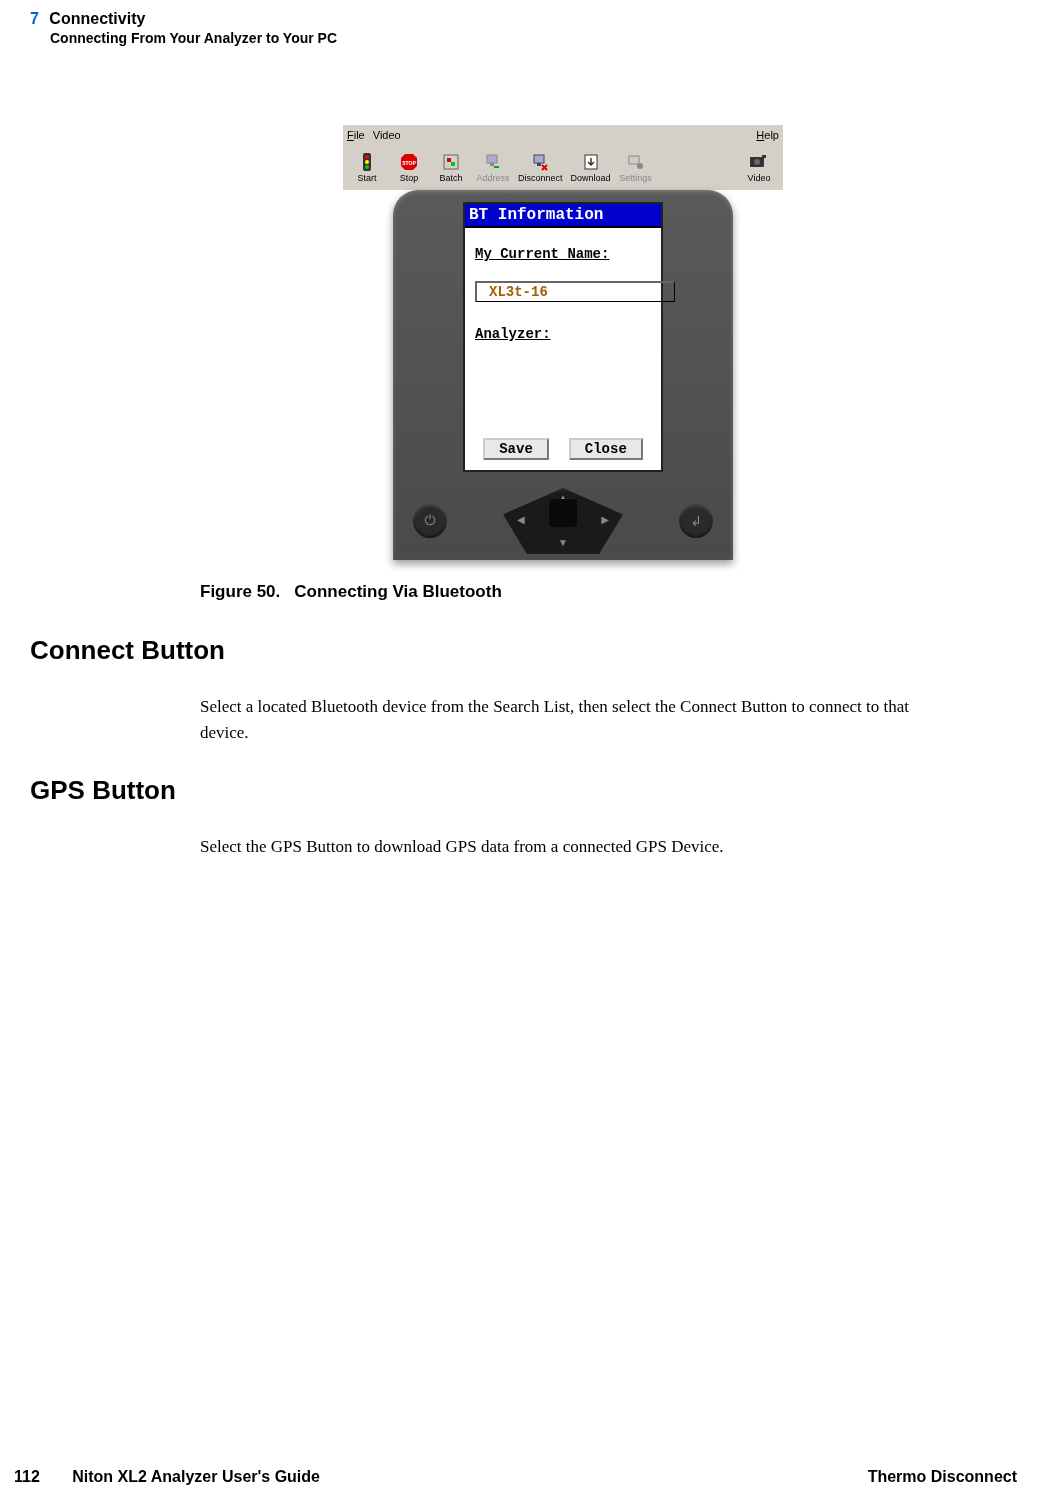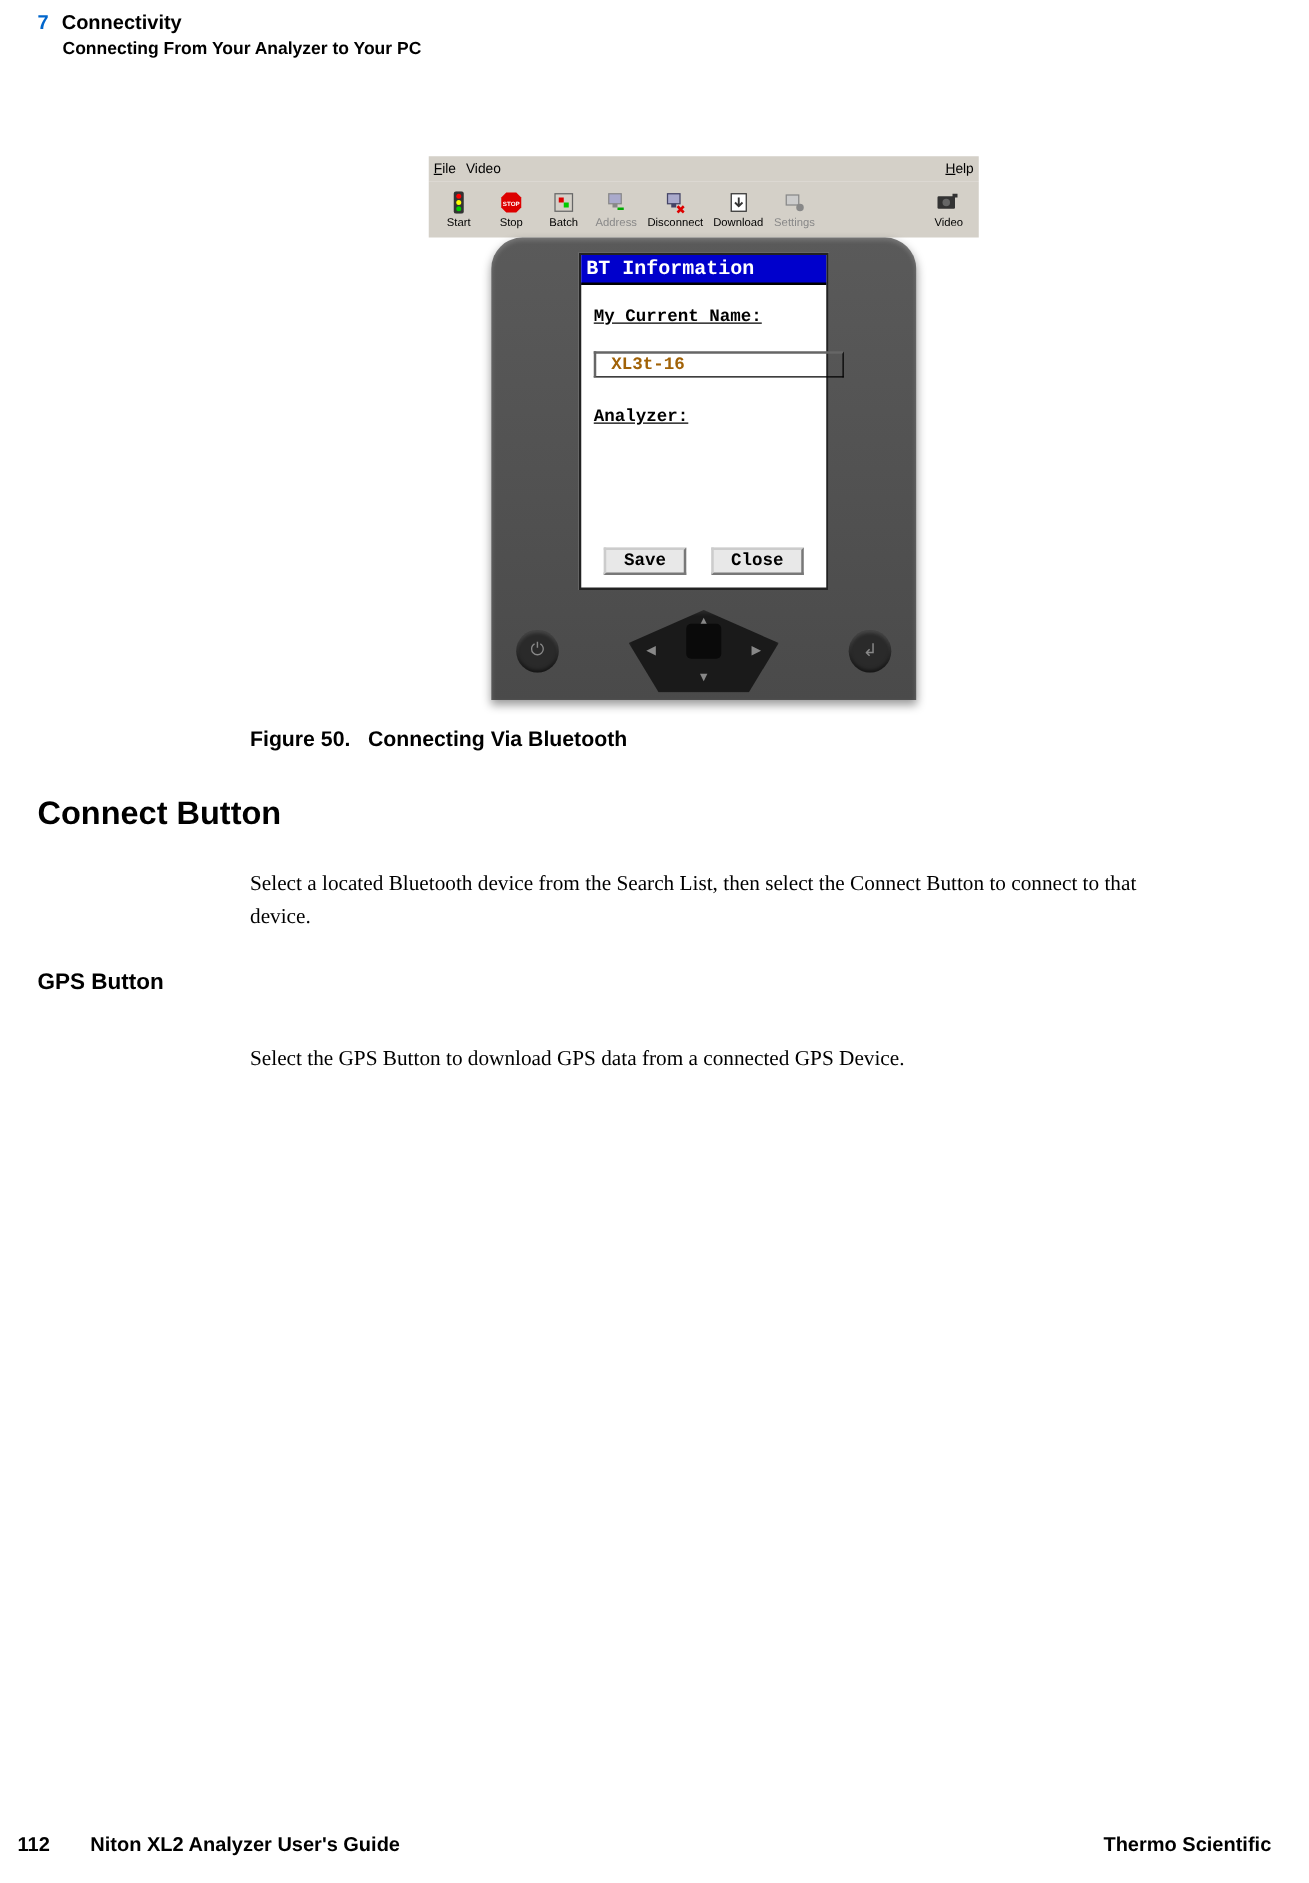--- a/index.html
+++ b/index.html
@@ -196,21 +196,21 @@
       right: 120px;
       font-size: 17px;
       line-height: 1.5;
     }
     .h-gps {
       position: absolute;
       top: 775px;
       left: 30px;
       font-family: 'Arial Narrow', Arial, sans-serif;
       font-weight: bold;
-      font-size: 18px;
+      font-size: 26px;
     }
     .p-gps {
       position: absolute;
       top: 834px;
       left: 200px;
       right: 120px;
       font-size: 17px;
       line-height: 1.5;
     }
     
@@ -364,14 +364,14 @@
 <p class="p-connect">Select a located Bluetooth device from the Search List, then select the Connect Button to connect to that device.</p>
 
 <h2 class="h-gps">GPS Button</h2>
 <p class="p-gps">Select the GPS Button to download GPS data from a connected GPS Device.</p>
 
 <div class="footer">
   <div class="left">
     <span class="pg">112</span>
     <span>Niton XL2 Analyzer User's Guide</span>
   </div>
-  <div>Thermo Scientific</div>
+  <div>Thermo Disconnect</div>
 </div>
 
 </body></html>

